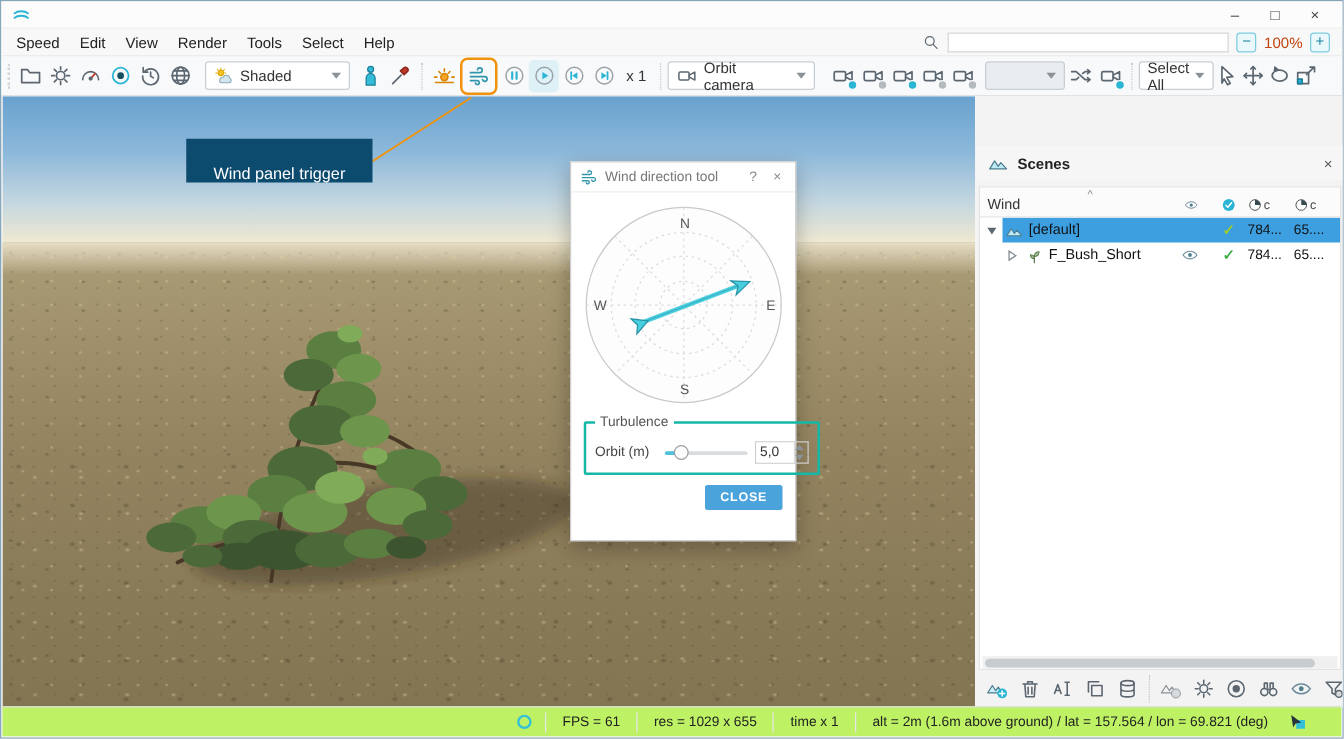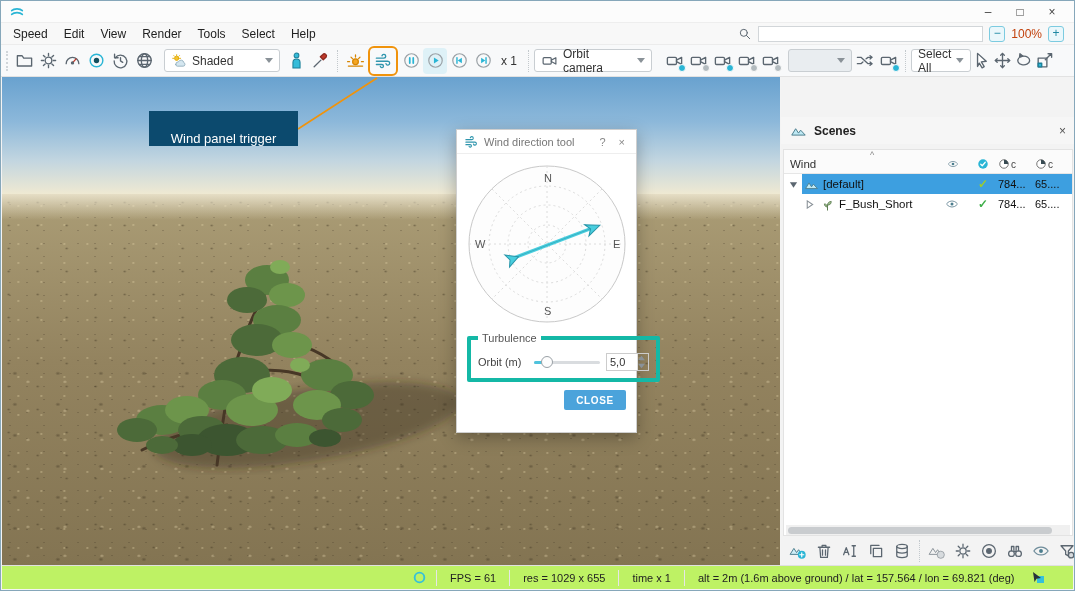--- a/index.html
+++ b/index.html
@@ -75,21 +75,21 @@
   .dialog { position:absolute; left:455px; top:128px; width:181px; height:304px; background:#fff;
             border:1px solid #cfcfcf; box-shadow:0 5px 16px rgba(0,0,0,.28); z-index:20;
             display:flex; flex-direction:column; }
   .dlg-head { height:24px; display:flex; align-items:center; gap:5px; padding:0 7px;
               border-bottom:1px solid #eee; }
   .dlg-head .ic { width:15px; height:15px; }
   .dlg-title { font-size:11px; color:#777; flex:1; }
   .dlg-btn { font-size:11px; color:#888; padding:0 4px; }
   .compass-wrap { display:flex; justify-content:center; padding-top:6px; }
   .compass-letter { fill:#555; font-size:11px; font-family:"Liberation Sans",sans-serif; }
-  .turb { margin:4px 10px 0 10px; border:4px solid #14b8a6; border-radius:2px;
+  .turb { margin:4px 10px 0 10px; border:2px solid #14b8a6; border-radius:2px;
           padding:4px 7px 7px 7px; }
   .turb legend { font-size:11px; color:#555; padding:0 4px; }
   .turb-row { display:flex; align-items:center; margin-top:5px; gap:4px; }
   .turb-label { font-size:11px; color:#444; width:52px; }
   .slider { position:relative; width:66px; height:14px; flex:0 0 auto; }
   .track { position:absolute; left:0; right:0; top:6px; height:3px; background:#d9dcdf; border-radius:2px; }
   .fill  { position:absolute; left:0; top:6px; height:3px; background:#4fc3dd; border-radius:2px; }
   .knob  { position:absolute; top:1px; width:12px; height:12px; background:#fdfdfd;
            border:1px solid #9aa1a6; border-radius:50%; }
   .spin { display:flex; border:1px solid #ccc; height:18px; margin-left:2px; }

